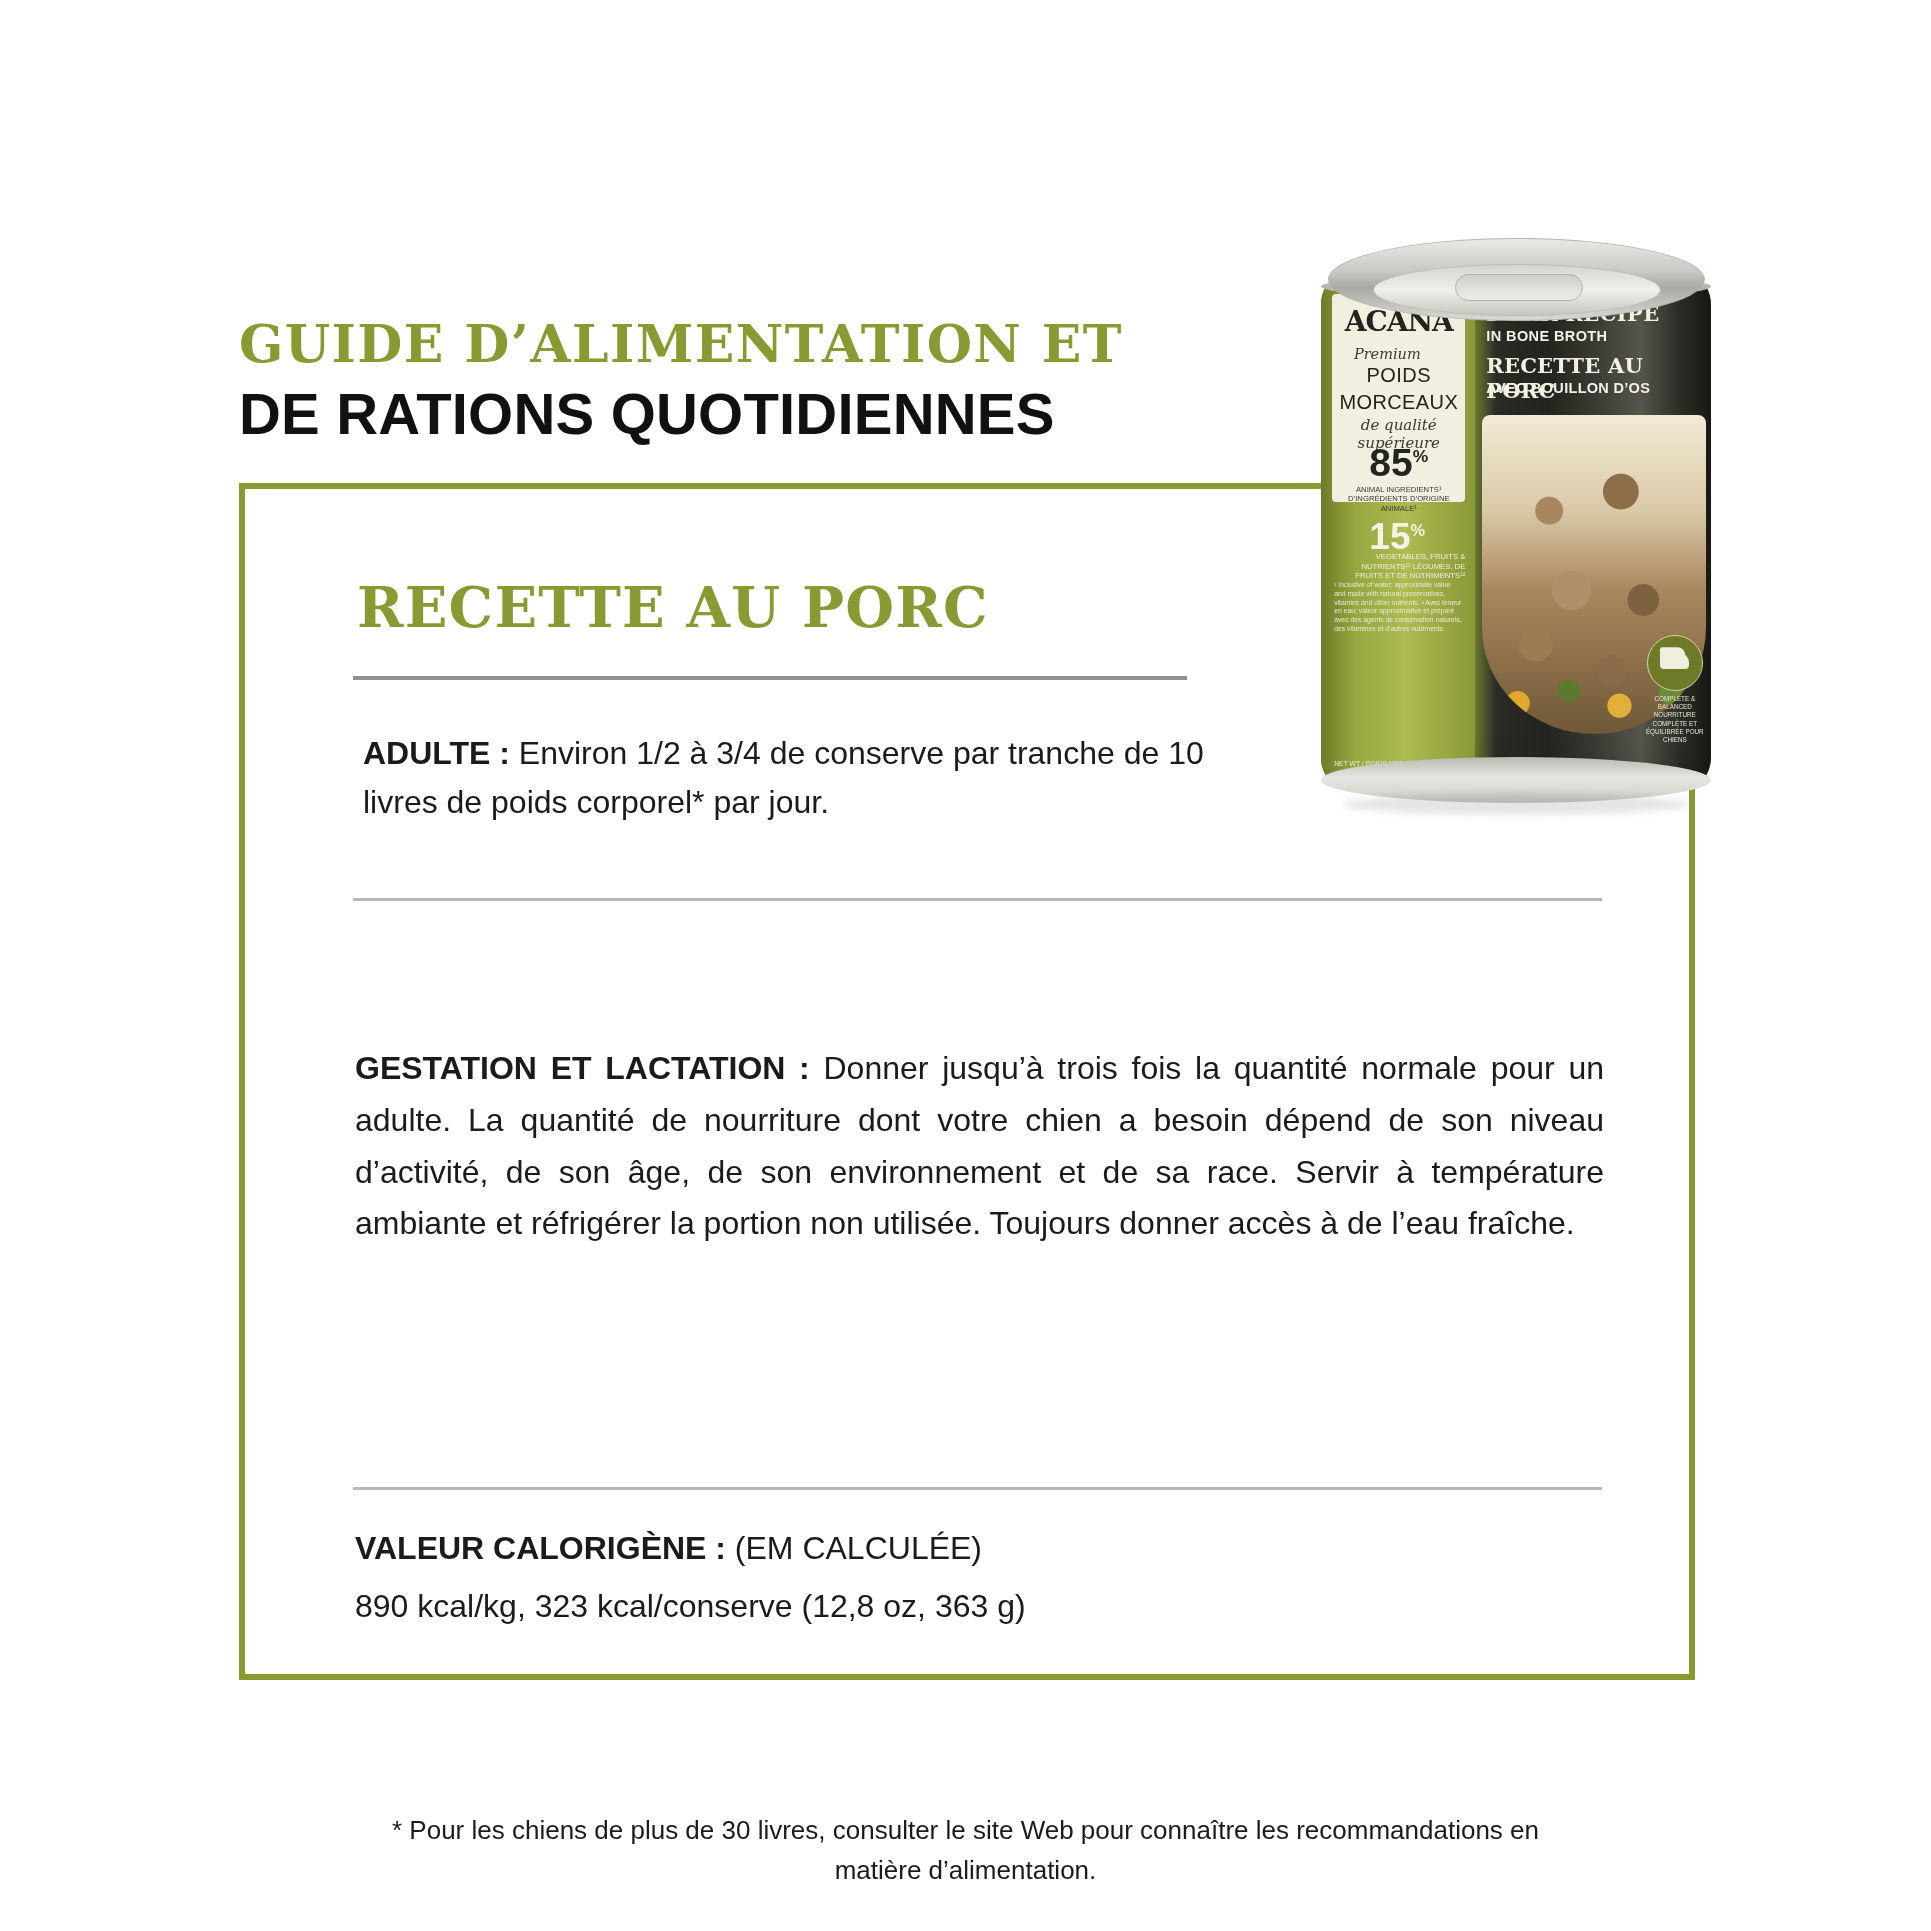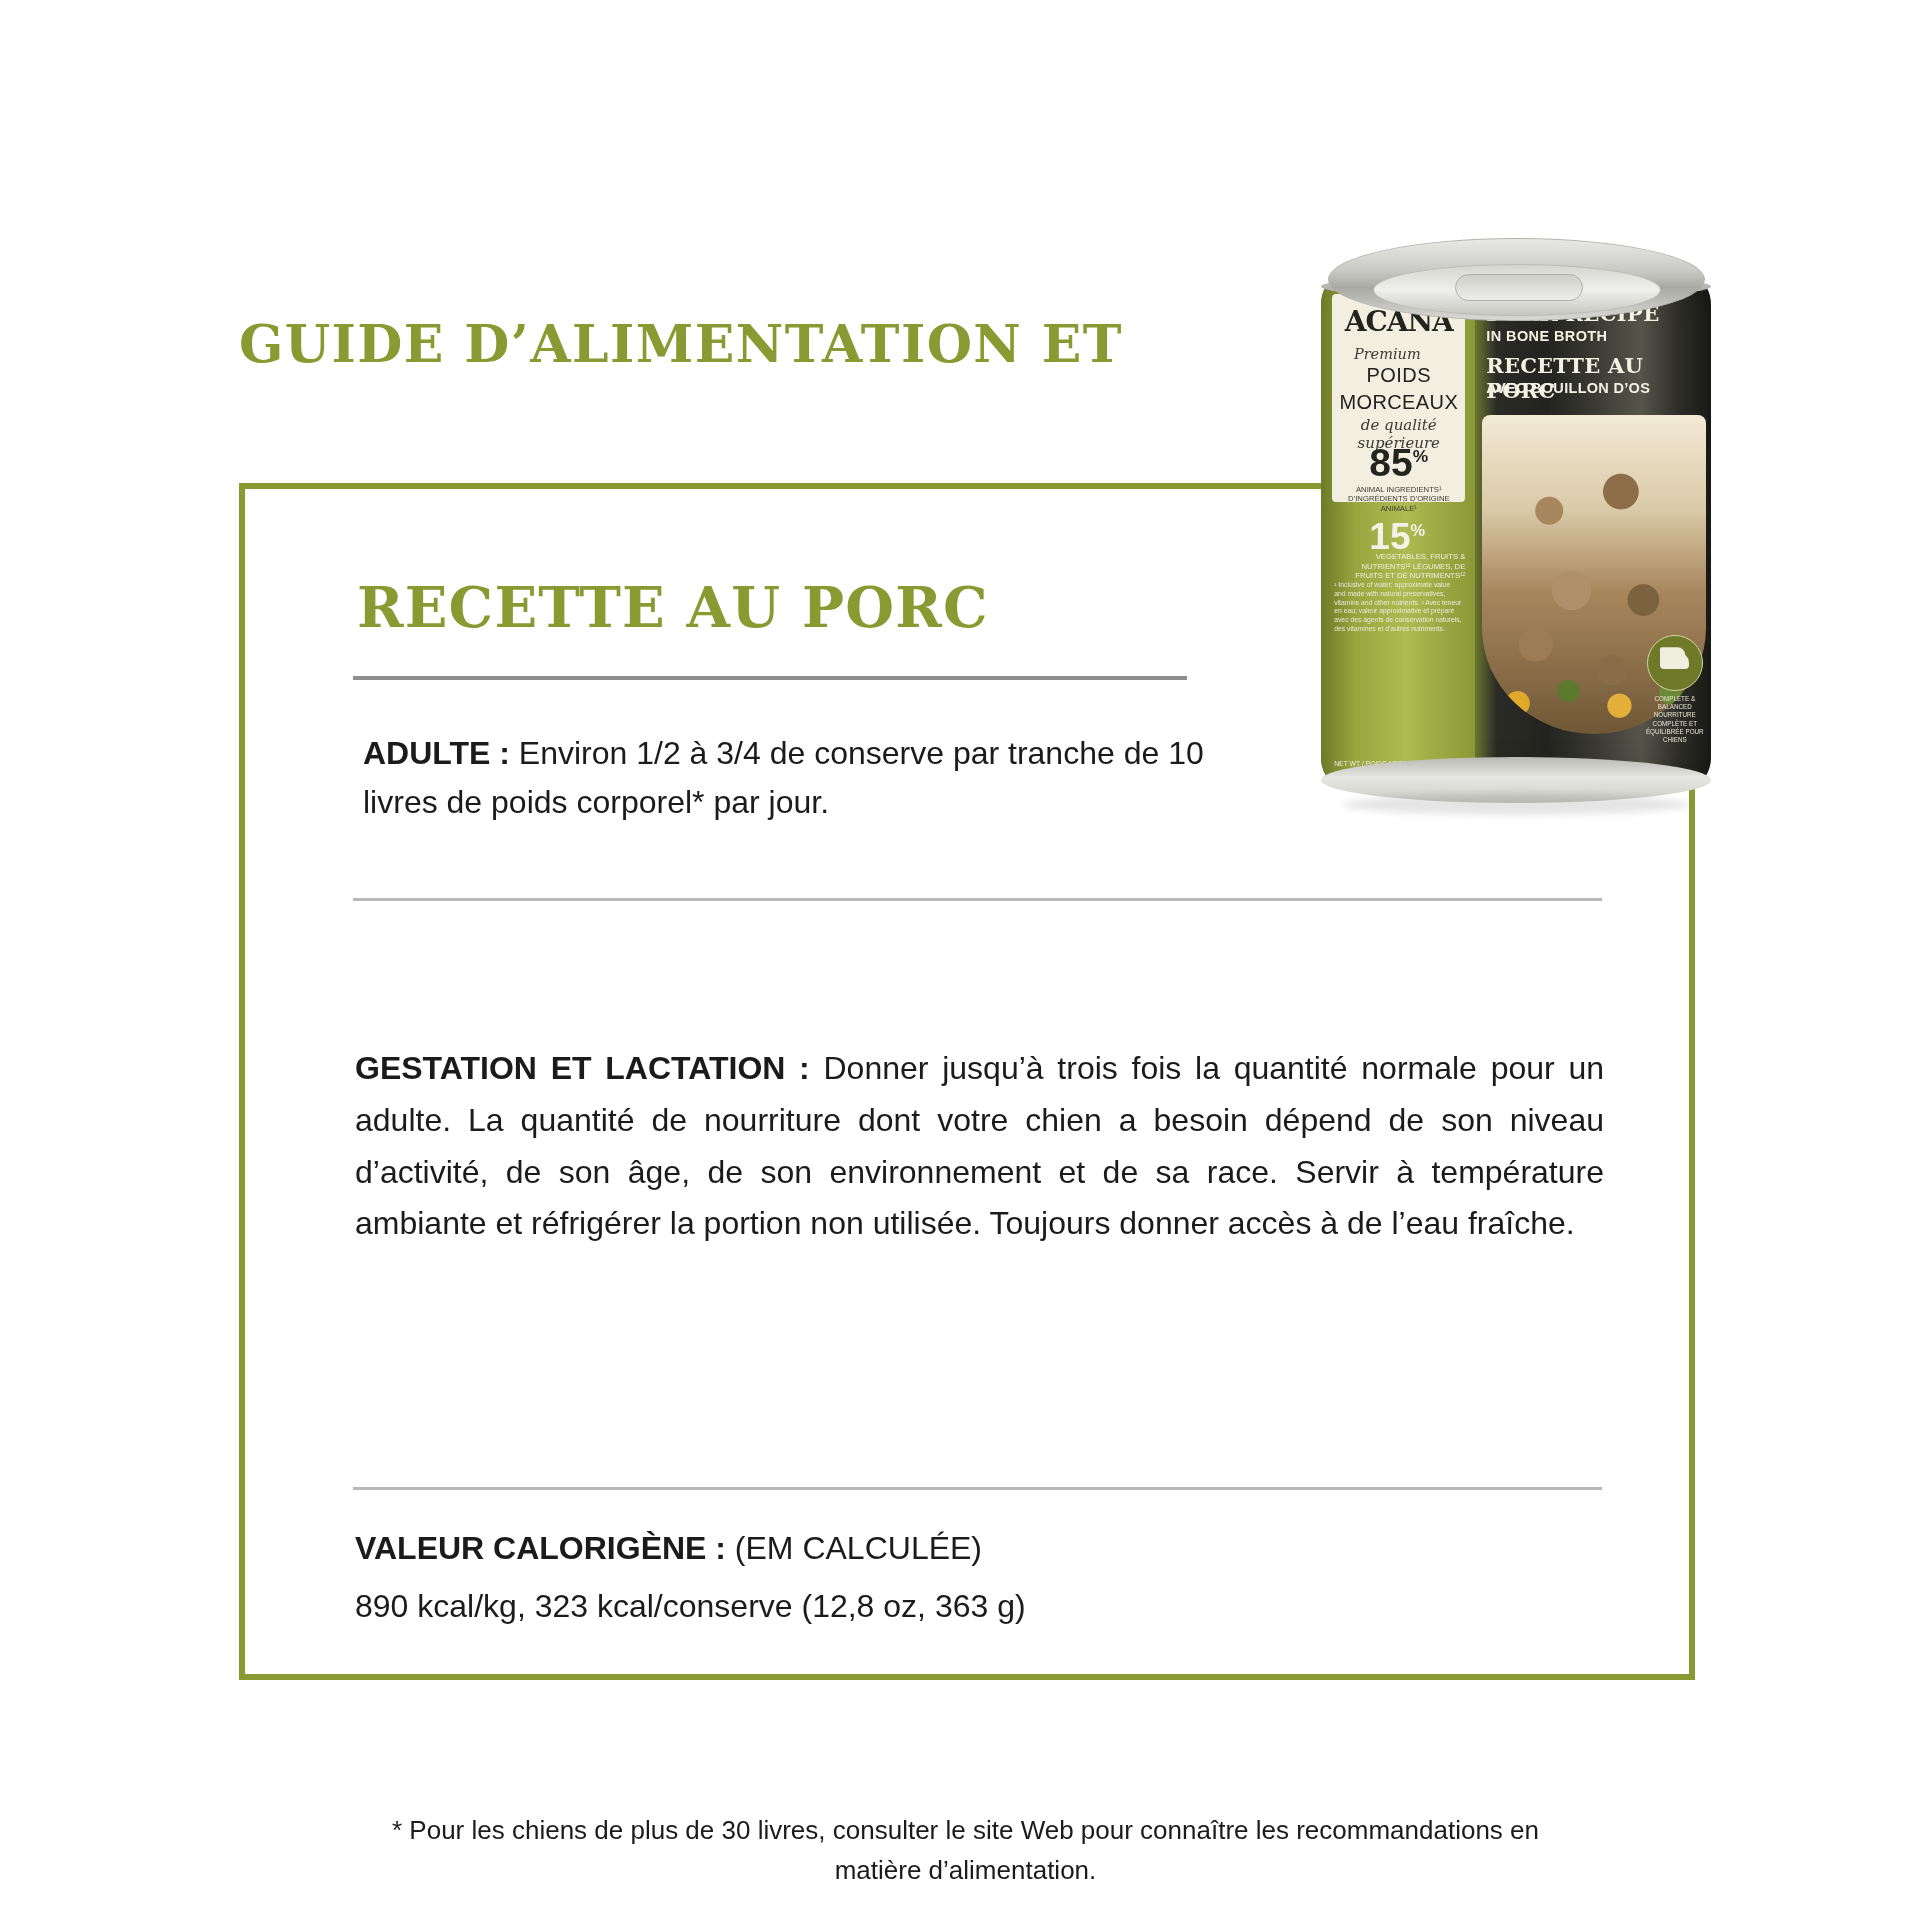--- a/index.html
+++ b/index.html
@@ -431,20 +431,21 @@
     filter: blur(3.9px);
   }
 </style>
 </head>
 <body>
 
 <div class="page">
 
   <div class="heading">
     <div class="heading-line1">GUIDE D’ALIMENTATION ET</div>
+    <div class="heading-line2">DE RATIONS QUOTIDIENNES</div>
   </div>
 
   <div class="panel"></div>
 
   <div class="recipe-title">RECETTE AU PORC</div>
 
   <div class="rule rule-1"></div>
 
   <div class="block block-adulte">
     <b>ADULTE :</b><span> Environ 1/2 à 3/4 de conserve par tranche de 10 livres de poids corporel* par jour.</span>

